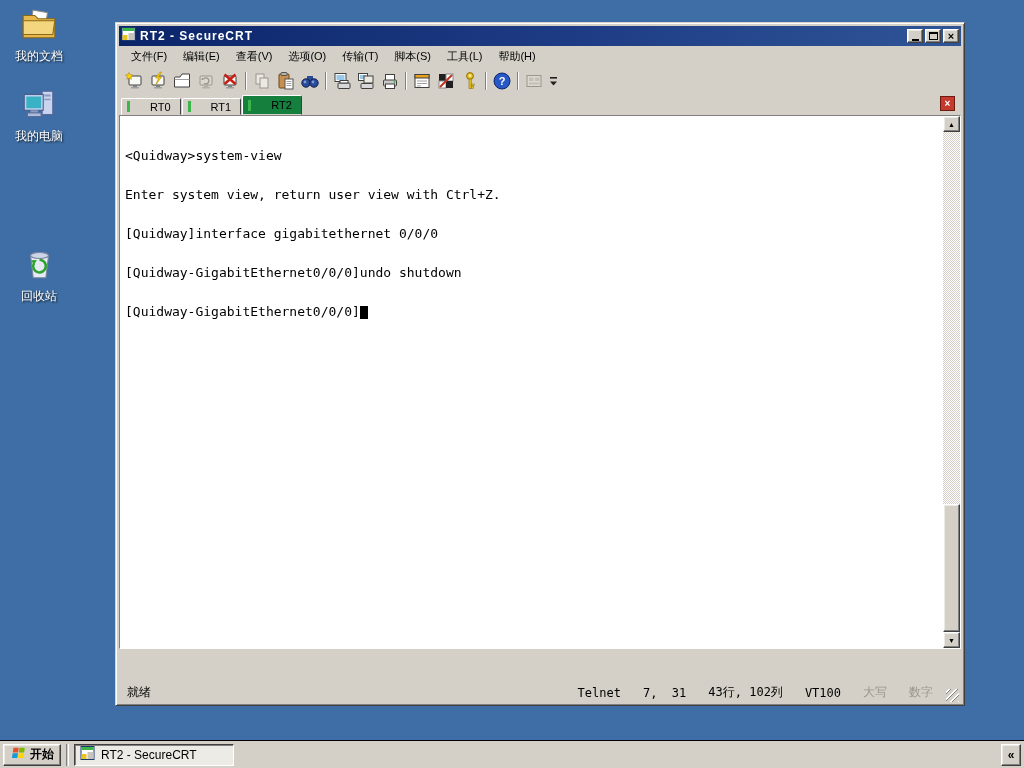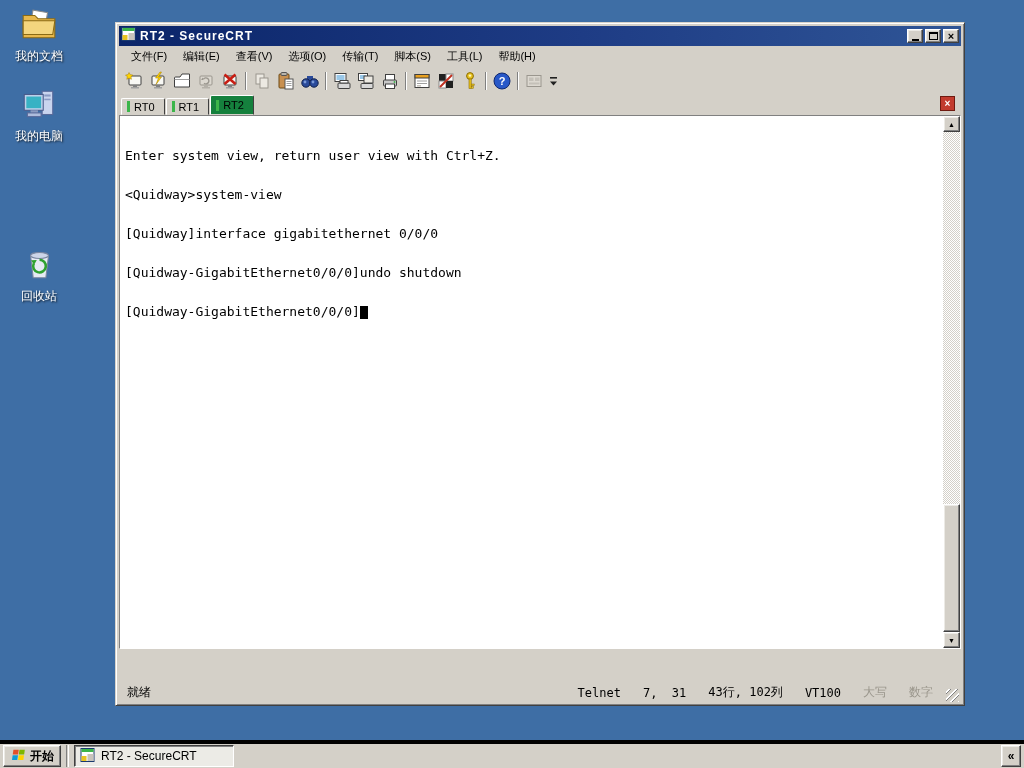--- a/index.html
+++ b/index.html
@@ -34,21 +34,21 @@
 
   .menubar { height:21px; flex:0 0 21px; display:flex; align-items:center; padding-left:4px; }
   .menu-item { padding:2px 8px; font-size:11px; color:#000; white-space:nowrap; }
 
   .toolbar { height:27px; flex:0 0 27px; display:flex; align-items:center; padding:2px 3px; }
   .tbtn { width:24px; height:22px; display:flex; align-items:center; justify-content:center; }
   .tbtn.narrow { width:14px; align-self:flex-end; height:20px; }
   .tsep { width:2px; height:18px; border-left:1px solid #808080; border-right:1px solid #fff; margin:0 3px; }
 
   .tabbar { height:21px; flex:0 0 21px; display:flex; align-items:flex-end; padding:0 2px; position:relative; }
-  .tab { height:17px; display:flex; align-items:center; gap:4px; padding:0 9px 0 5px; margin-right:1px;
+  .tab { height:17px; display:flex; align-items:center; gap:20px; padding:0 9px 0 5px; margin-right:1px;
     background:#D4D0C8; border:1px solid; border-color:#FFFFFF #404040 #D4D0C8 #FFFFFF; border-radius:2px 2px 0 0; font-size:11px; }
   .tab.active { height:20px; background:#15803d; z-index:2; }
   .tab-ind { width:3px; height:11px; background:#3CB54A; }
   .tab-close { position:absolute; right:6px; top:2px; width:15px; height:15px;
     background:#C23B2E; border:1px solid #6E1A10; color:#fff; display:flex; align-items:center; justify-content:center;
     font-size:10px; font-weight:bold; line-height:1; }
 
   .terminal { flex:1 1 auto; position:relative; background:#fff; overflow:hidden;
     border:1px solid; border-color:#808080 #FFFFFF #FFFFFF #808080; }
   .term-text { position:absolute; left:0; top:0; right:17px; bottom:0; padding:7px 0 0 5px;
@@ -66,21 +66,21 @@
 
   .statusbar { height:20px; flex:0 0 20px; display:flex; align-items:center; font-size:12px; padding:1px 2px 0 2px; position:relative;margin-top:33px; }
   .status-left { flex:1; padding-left:6px; }
   .seg { padding:0 11px; font-family:"DejaVu Sans Mono", monospace; font-size:12px; white-space:pre; color:#000; }
   .seg.dim { color:#9A968C; }
   .grip { width:13px; height:13px; align-self:flex-end; margin-left:2px;
     background:repeating-linear-gradient(135deg, transparent 0 2px, #FFFFFF 2px 3px, #808080 3px 4px, transparent 4px 5px); }
 
   
   .taskbar { position:absolute; left:0; bottom:0; width:1024px; height:28px; background:#D4D0C8;
-    border-top:4px solid #000000; display:flex; align-items:center; padding:0 3px; }
+    border-top:1px solid #000000; display:flex; align-items:center; padding:0 3px; }
   .start-btn { height:22px; display:flex; align-items:center; gap:4px; padding:0 6px; font-weight:bold; font-size:12px; }
   .tk-sep { width:3px; height:22px; border-left:1px solid #808080; border-right:1px solid #fff; margin:0 5px; }
   .task-btn { width:160px; height:22px; display:flex; align-items:center; gap:6px; padding:0 5px; font-size:12px;
     background:#ECEBE6; border:1px solid; border-color:#404040 #FFFFFF #FFFFFF #404040; box-shadow:inset 1px 1px 0 #808080; white-space:nowrap; overflow:hidden; }
   .collapse-btn { margin-left:auto; width:20px; height:22px; display:flex; align-items:center; justify-content:center; font-weight:bold; font-size:12px; }
 </style>
 </head>
 <body>
 
 <div id="desktop">
@@ -316,22 +316,22 @@
         <span class="tab-ind"></span>
         <span>RT2</span>
       </span>
       <span class="tab-close">
           <span>×</span>
         </span>
     </div>
 
     <div class="terminal">
       <div class="term-text">
+        <div class="term-line">&lt;Quidway&gt;system-view</div>
         <div class="term-line">Enter system view, return user view with Ctrl+Z.</div>
-        <div class="term-line">&lt;Quidway&gt;system-view</div>
         <div class="term-line">[Quidway]interface gigabitethernet 0/0/0</div>
         <div class="term-line">[Quidway-GigabitEthernet0/0/0]undo shutdown</div>
         <div class="term-line"><span>[Quidway-GigabitEthernet0/0/0]</span><span class="cursor"></span></div>
       </div>
       <div class="sbar">
         <span class="sb-btn sb-up raised">
             <span>▲</span>
           </span>
         <span class="sb-thumb raised"></span>
         <span class="sb-btn sb-down raised">

